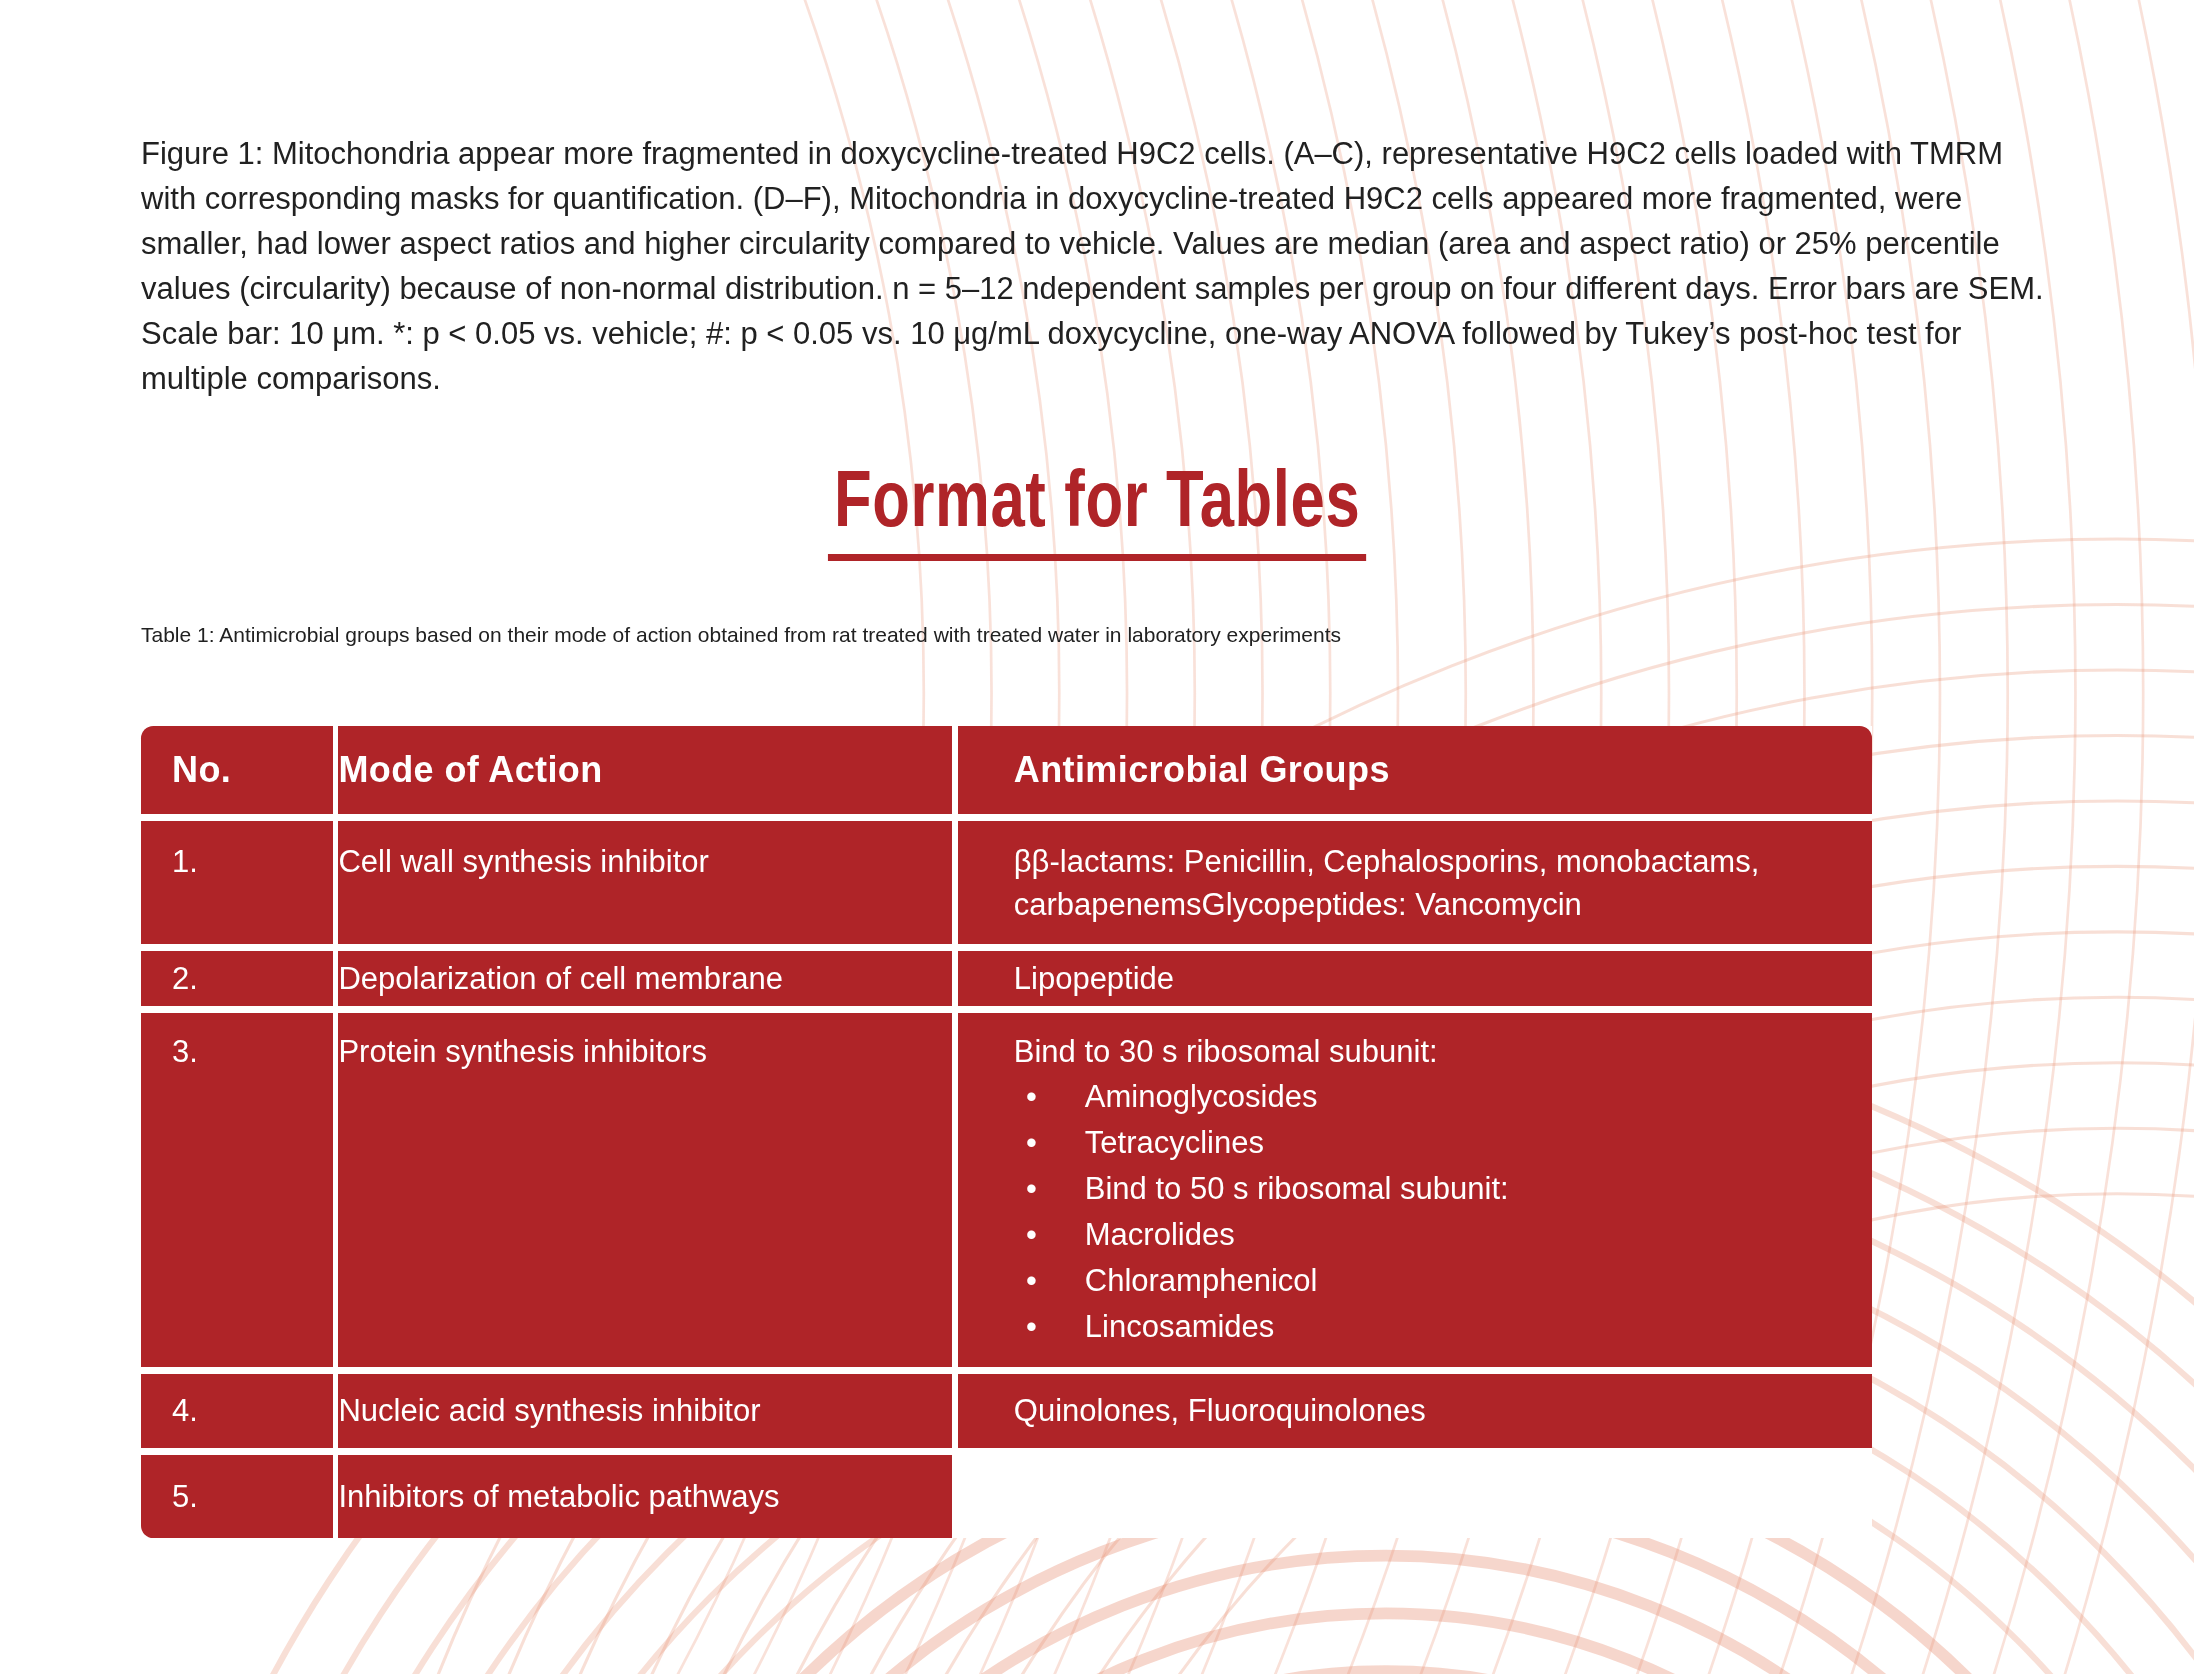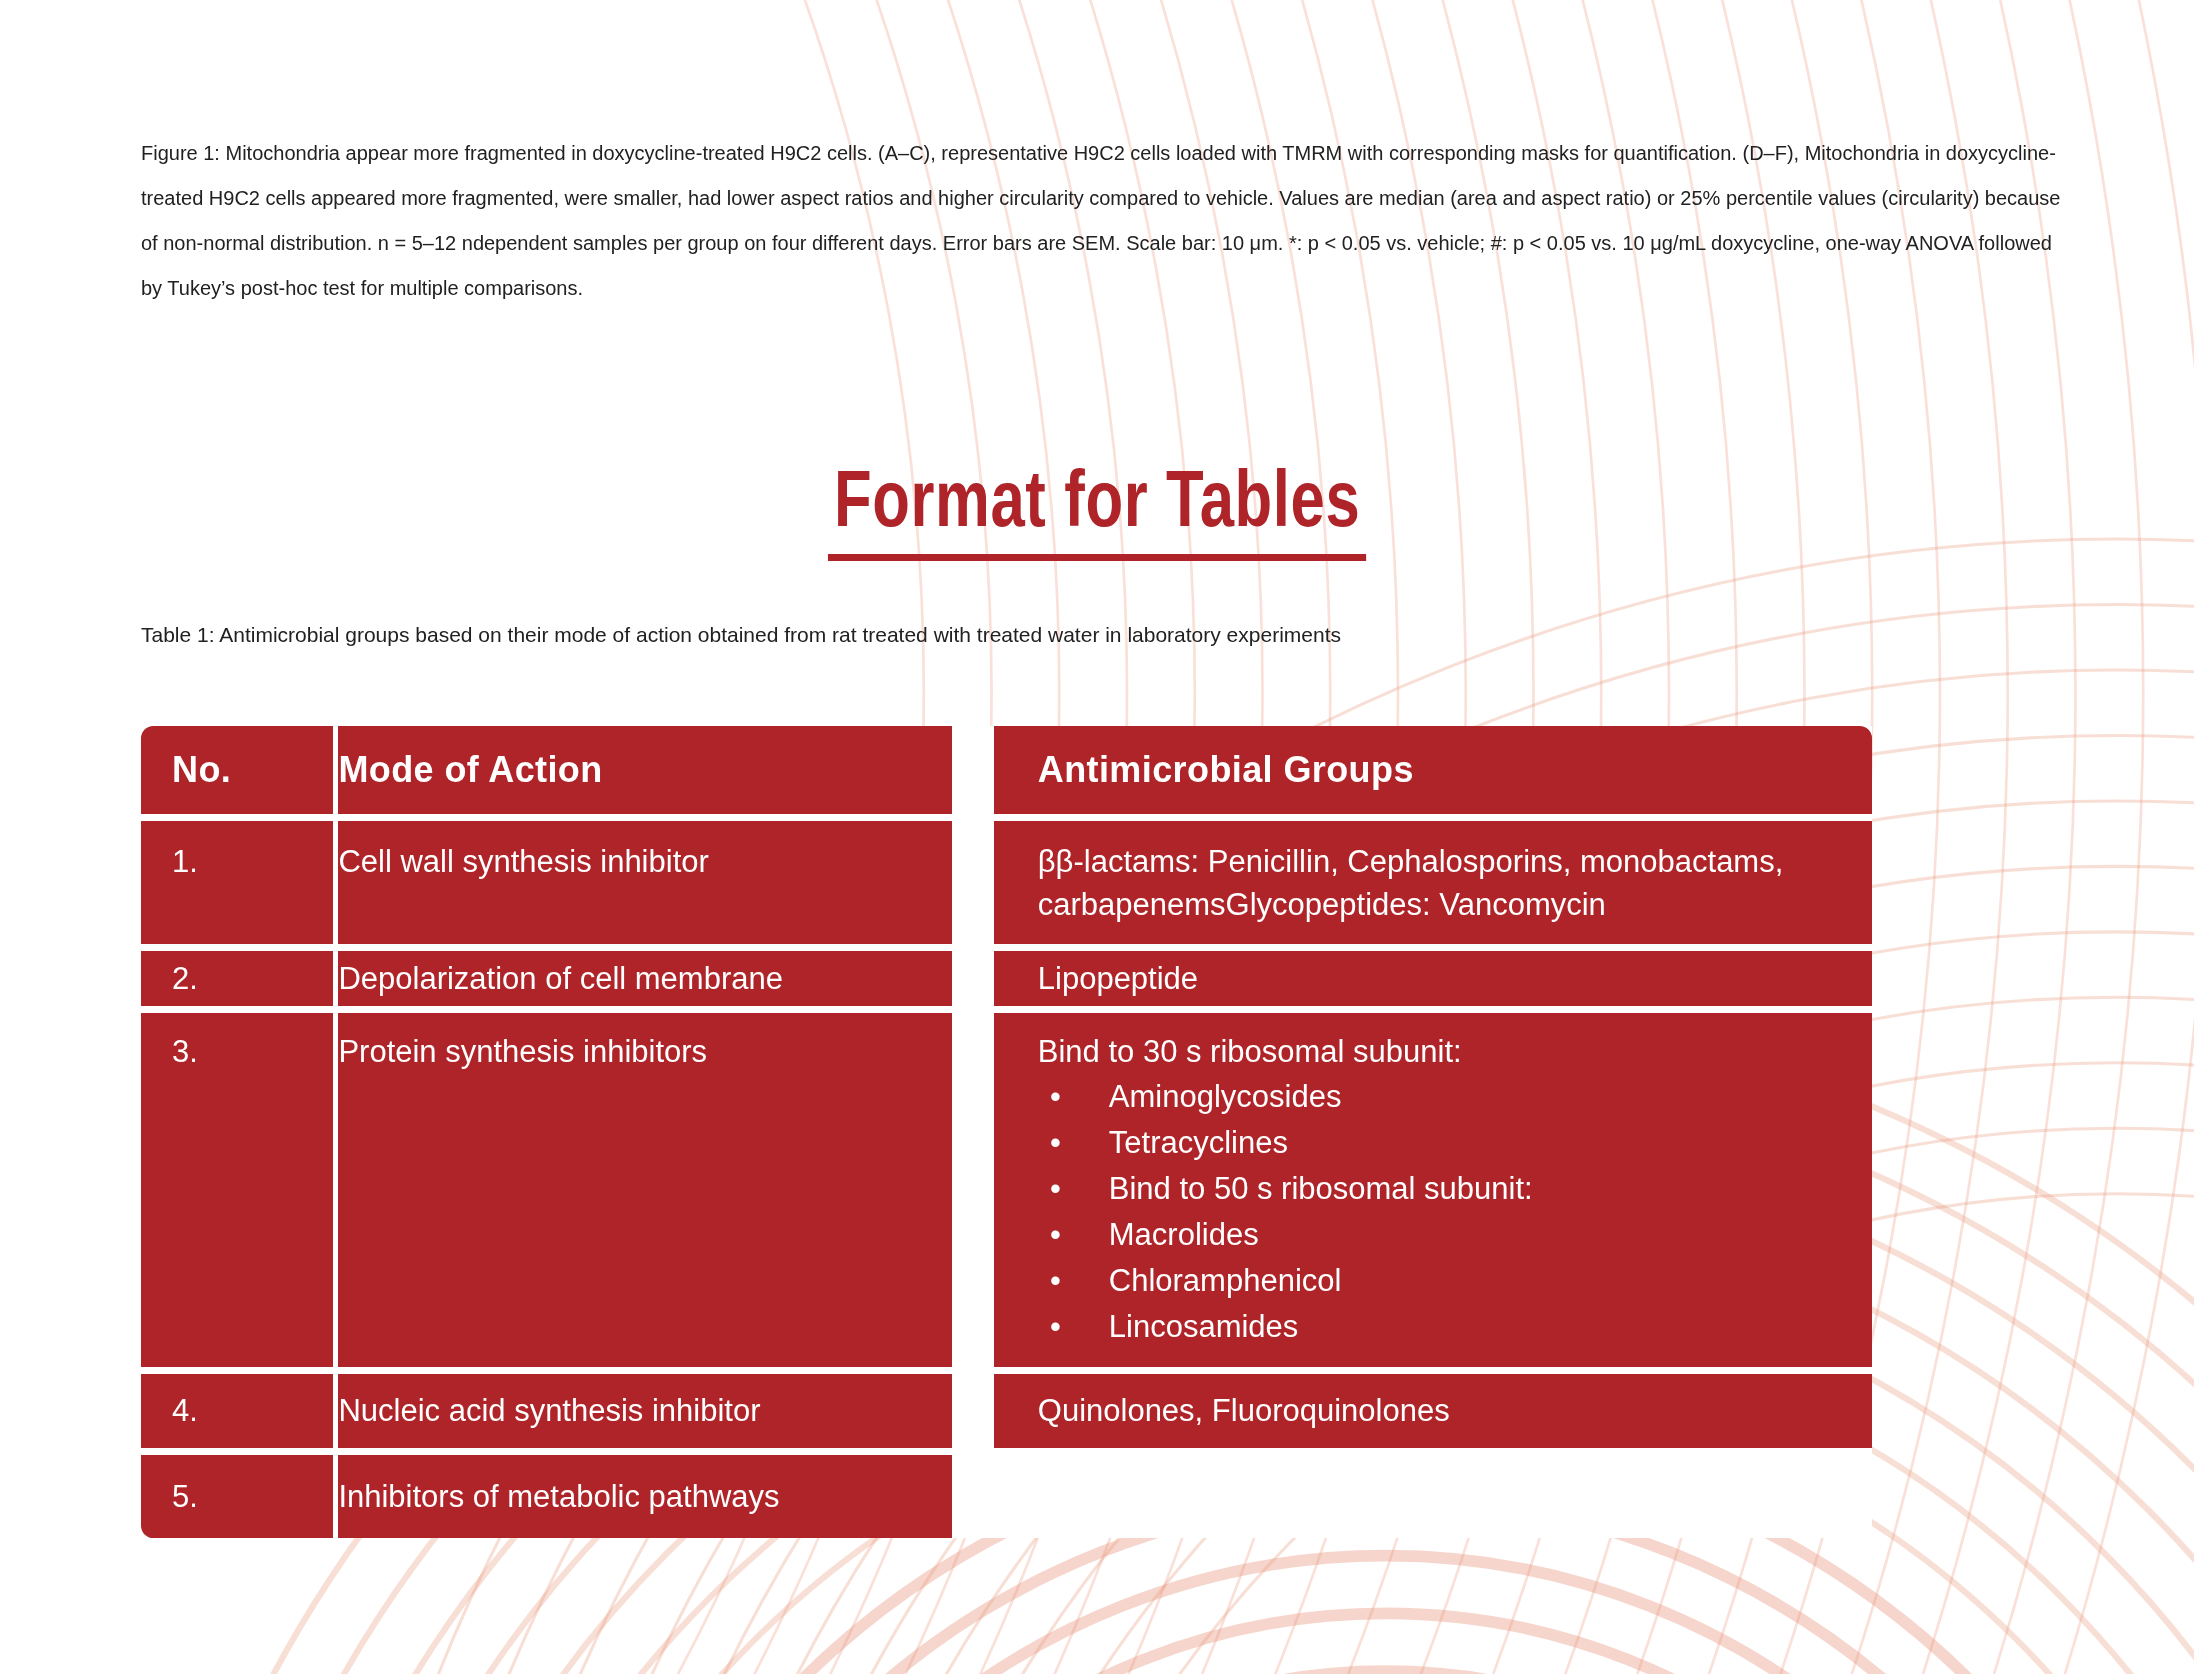--- a/index.html
+++ b/index.html
@@ -16,21 +16,21 @@
     overflow:hidden;
     font-family:"Liberation Sans","DejaVu Sans",sans-serif;
     color:var(--text);
   }
   .decor{position:absolute;inset:0;z-index:0;}
   .decor svg{width:100%;height:100%;display:block;}
   .content{position:absolute;inset:0;z-index:1;}
 
   .figure-caption{
     position:absolute;left:141px;top:131px;width:1921px;
-    font-size:20px;line-height:45px;margin:0;
+    font-size:31px;line-height:45px;margin:0;
     color:var(--text);
   }
 
   .title-row{position:absolute;top:459px;left:0;width:100%;text-align:center;}
   .section-title{
     display:inline-block;
     font-size:79px;font-weight:bold;line-height:1.02;
     color:var(--accent);
     padding:0 7.7px 14px 7.7px;
     border-bottom:7.7px solid var(--accent);
@@ -58,21 +58,21 @@
     color:var(--white);
     font-size:31px;
   }
   .hcell{
     display:flex;align-items:center;
     font-size:36px;font-weight:bold;letter-spacing:0.4px;
     height:88px;
   }
   .c1{padding-left:31px;padding-right:7.7px;}
   .c2{padding-right:15.4px;}
-  .c3{padding-left:44px;padding-right:37px;margin-left:36px;}
+  .c3{padding-left:56px;padding-right:37px;}
   .r1{padding-top:18.5px;padding-bottom:18.5px;line-height:43px;}
   .r2{padding-top:9.2px;padding-bottom:9.2px;line-height:37px;}
   .r3{padding-top:15.4px;padding-bottom:17px;line-height:45px;}
   .r4{padding-top:18.5px;padding-bottom:18.5px;line-height:37px;}
   .r5{padding-top:23px;padding-bottom:23px;line-height:37px;}
   .tl{border-top-left-radius:12.3px;}
   .tr{border-top-right-radius:12.3px;}
   .bl{border-bottom-left-radius:12.3px;}
   .br{border-bottom-right-radius:12.3px;}
 

